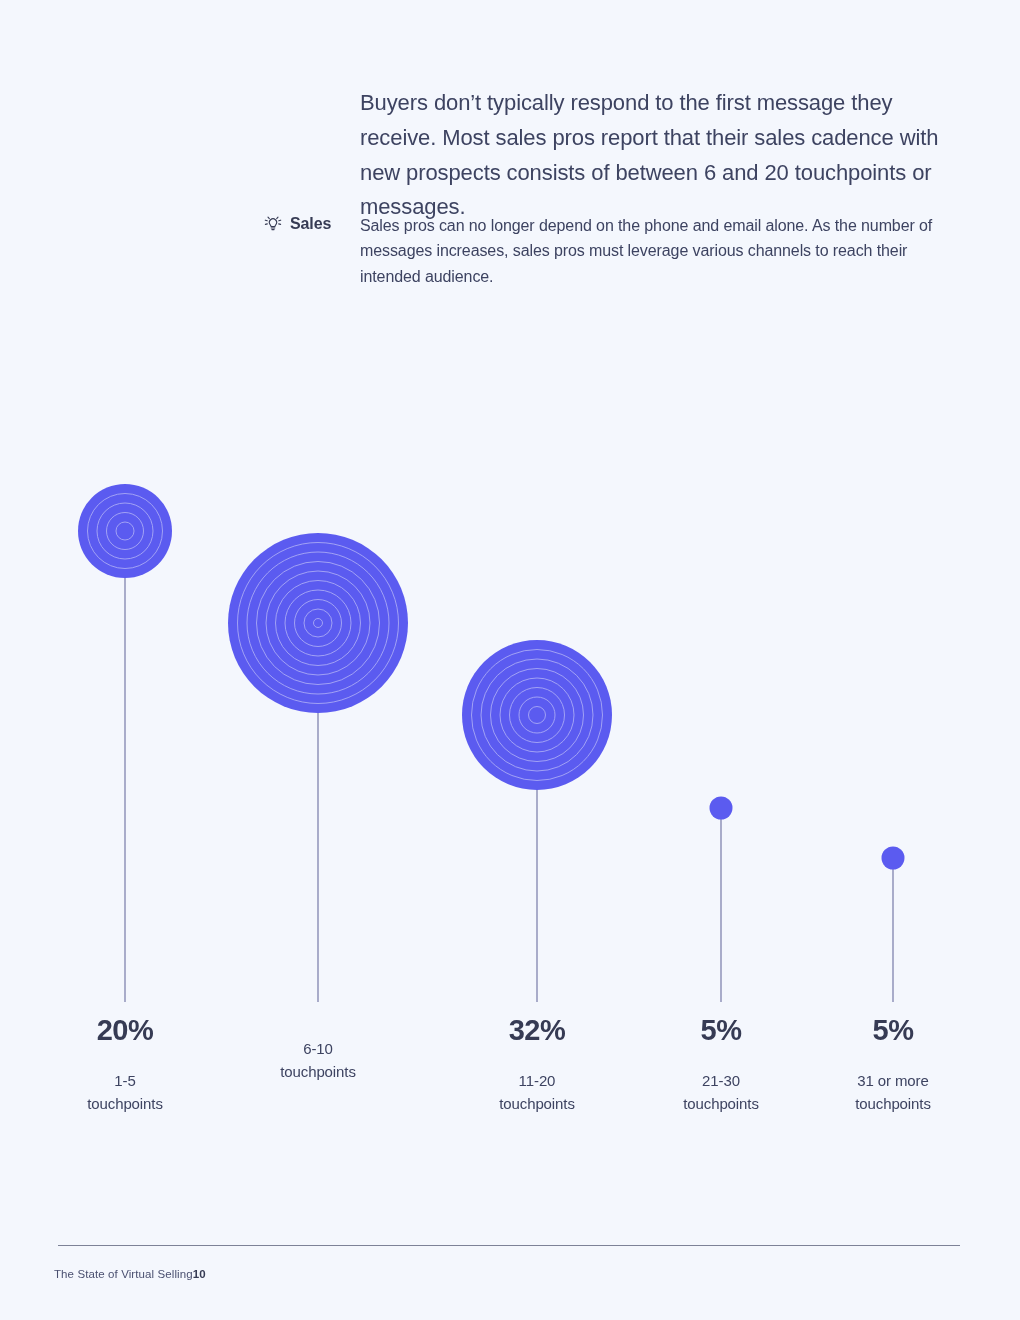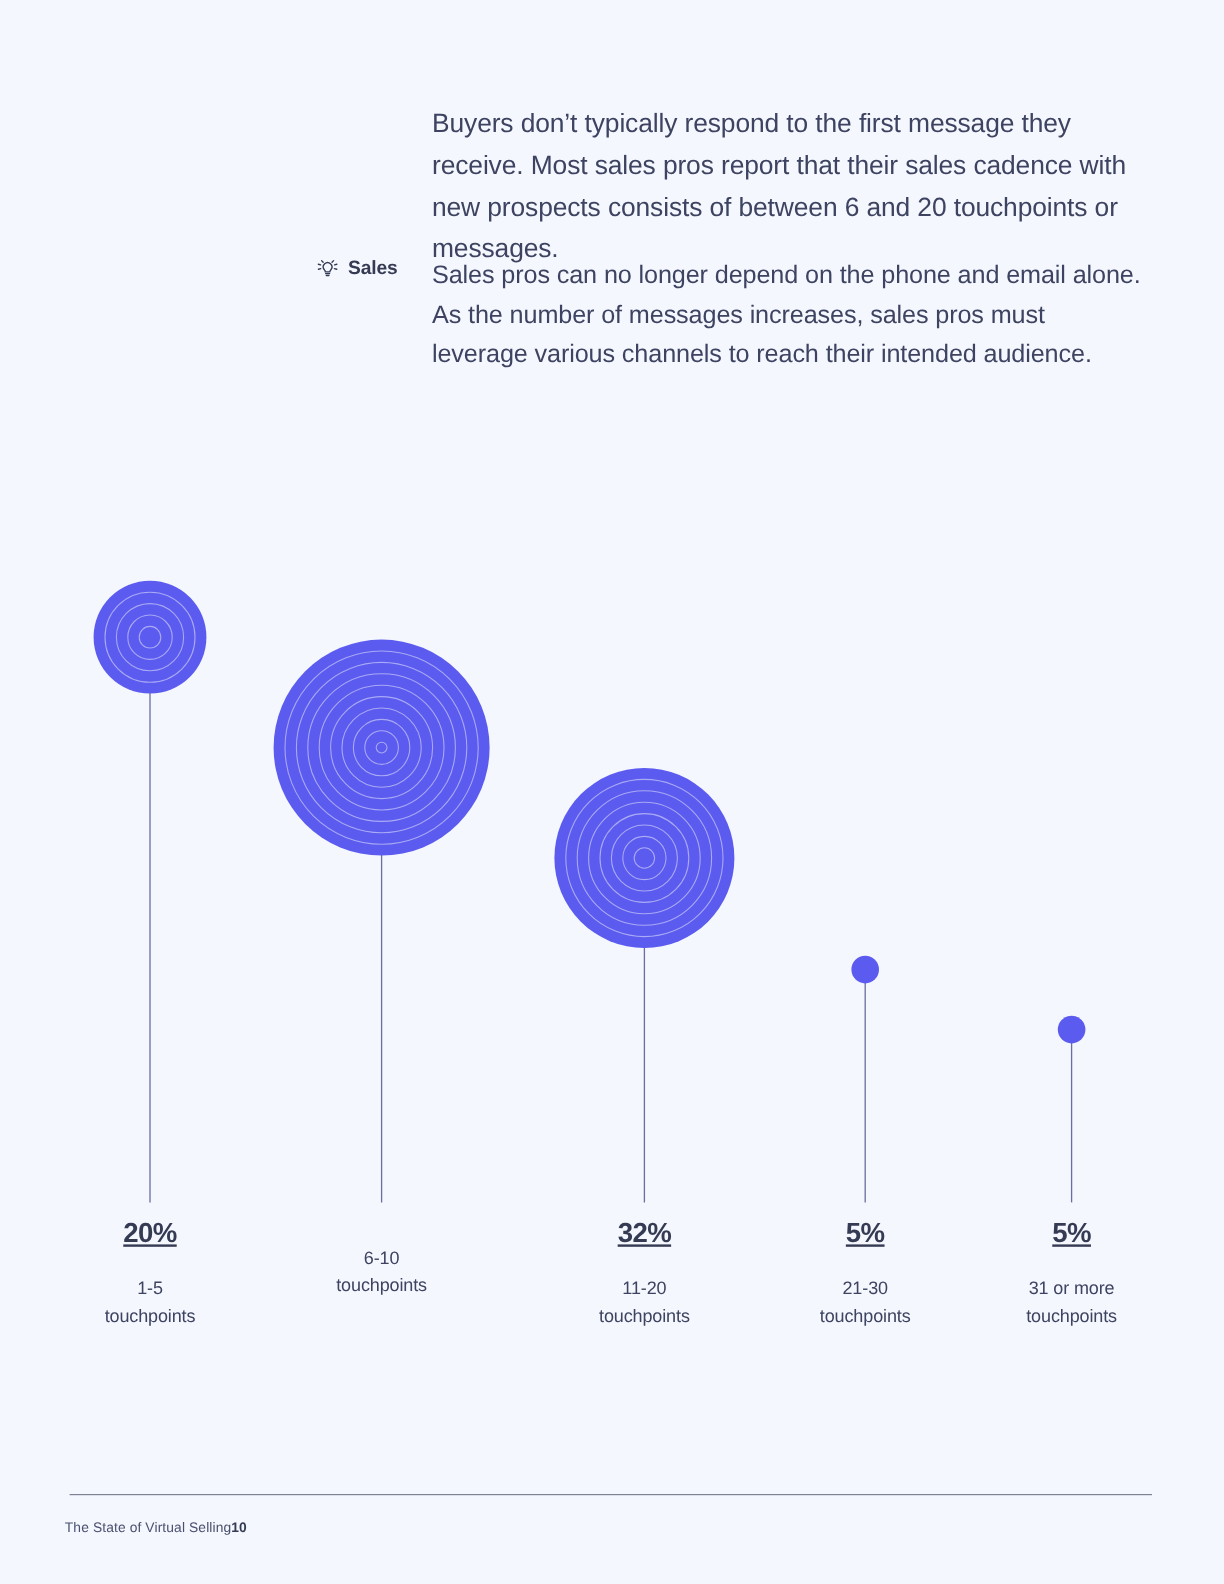--- a/index.html
+++ b/index.html
@@ -71,21 +71,21 @@
 
   .fact-label {
     margin-left: 7px;
     font-size: 16px;
     font-weight: 700;
     color: #363b54;
     letter-spacing: -0.1px;
   }
 
   .fact-text {
-    font-size: 21px;
+    font-size: 16px;
     line-height: 1.58;
     color: #3d4361;
     letter-spacing: -0.1px;
     flex: 1;
   }
 
   
   .question {
     position: absolute;
     left: 360px;
@@ -125,26 +125,25 @@
   }
 
   .chart-label {
     position: absolute;
     width: 190px;
     text-align: center;
     transform: translateX(-50%);
   }
 
   .label-pct {
-    font-size: 23px;
+    font-size: 29px;
     font-weight: 700;
     color: #363b54;
     letter-spacing: -0.5px;
     line-height: 1.1;
-    text-decoration: underline;
   }
 
   .label-range {
     margin-top: 22px;
     font-size: 15px;
     color: #3d4361;
     line-height: 1.55;
     letter-spacing: -0.1px;
   }
 

